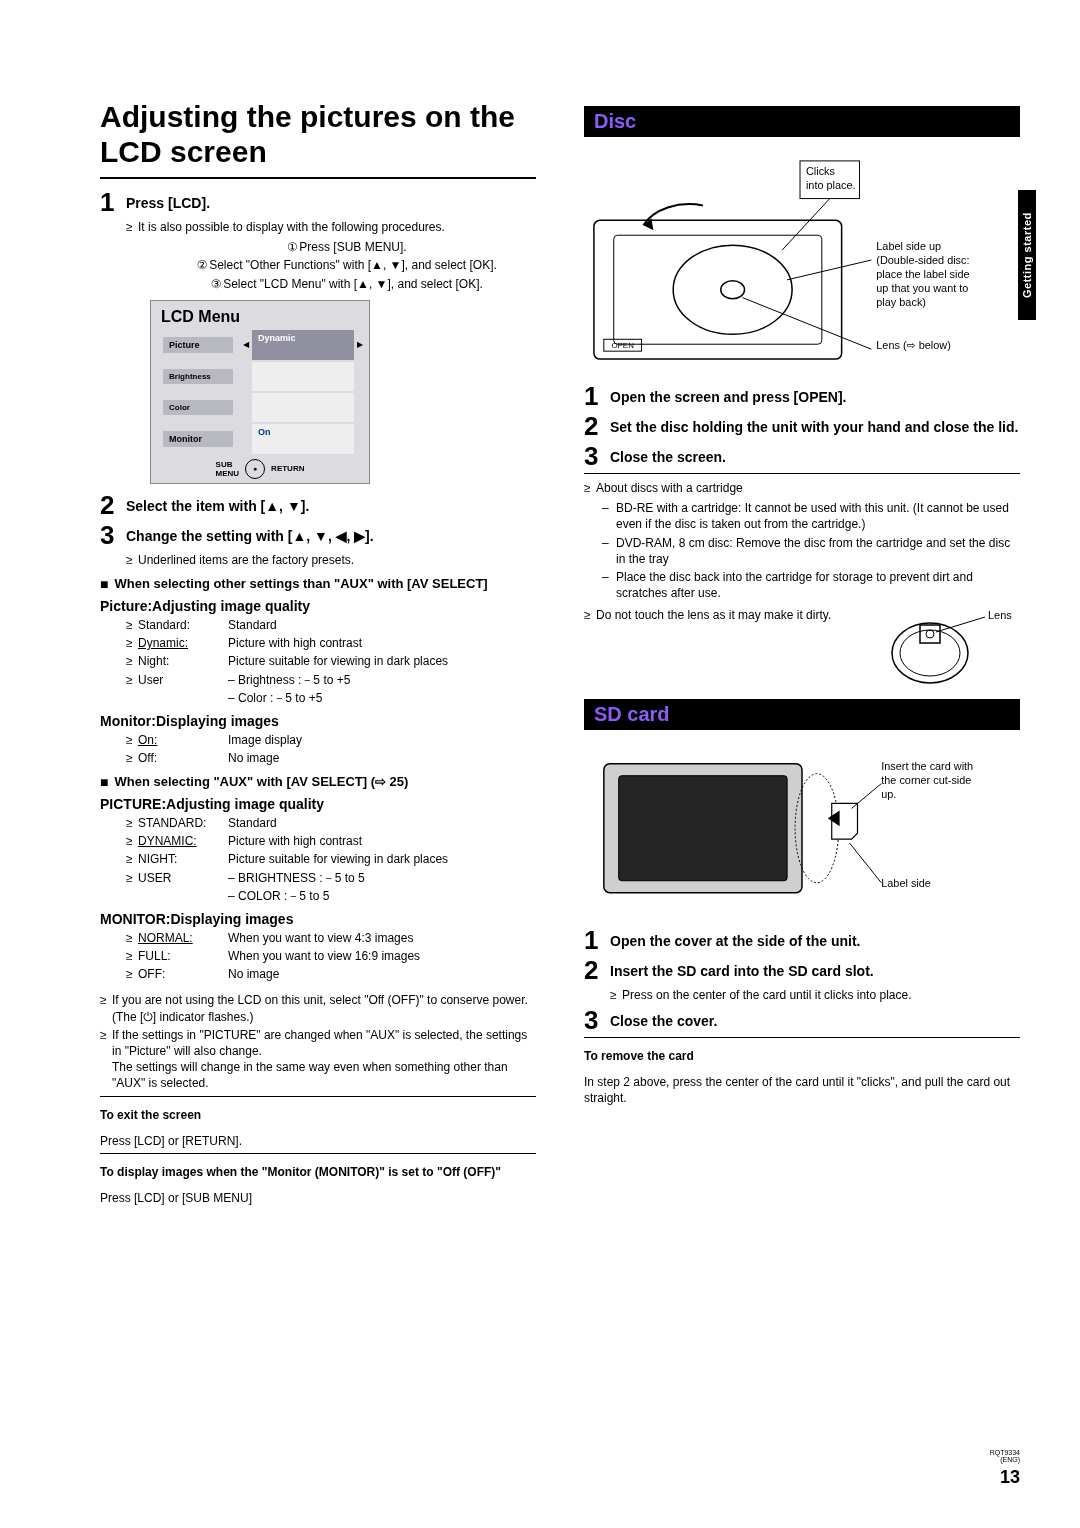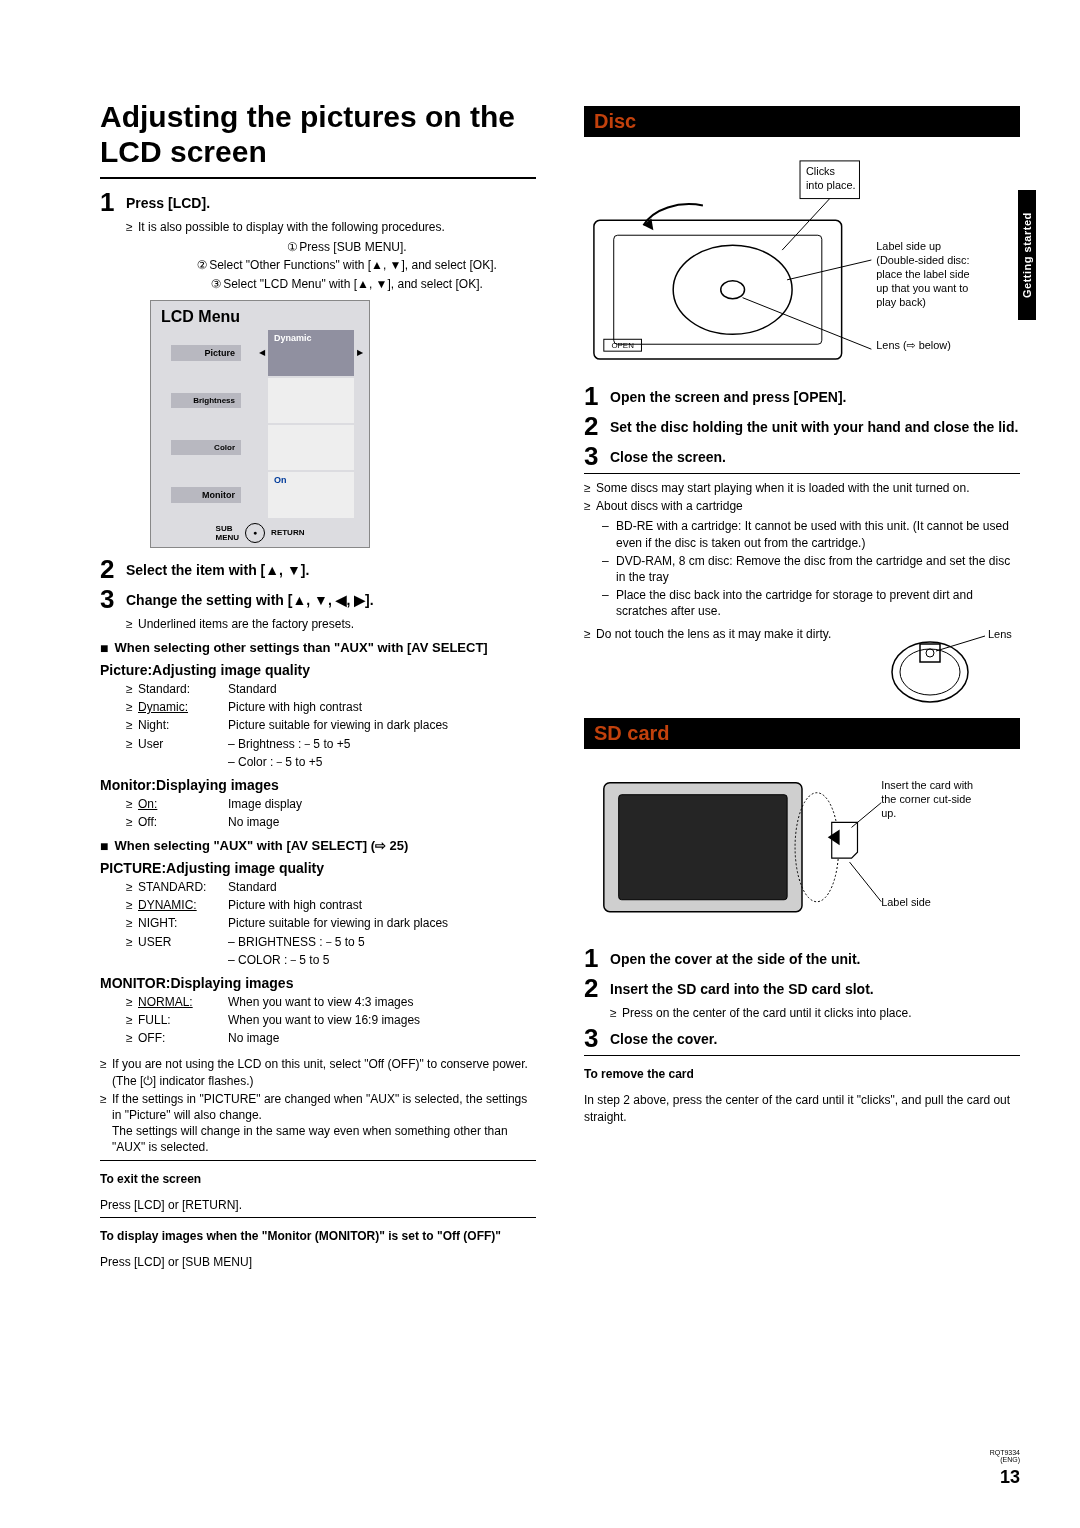--- a/index.html
+++ b/index.html
@@ -89,22 +89,22 @@
     margin: 8px 0 8px 50px;
     width: 210px;
     background: #dcdce0;
     border: 1px solid #888;
     padding: 4px;
     font-size: 9px;
   }
   .lcd-title { font-weight: bold; padding: 3px 6px; font-size: 16px; }
   .lcd-row { display: flex; }
   .lcd-cell-l {
-    background: #b8b8c0; padding: 3px 6px; flex: 0 0 58px; margin: 16px;
-    text-align: right; font-weight: bold; font-size: 9px;
+    background: #b8b8c0; padding: 3px 6px; flex: 0 0 58px; margin: 8px;
+    text-align: left; font-weight: bold; font-size: 9px;
   }
   .lcd-cell-l.indent { font-size: 8px; }
   .lcd-cell-r {
     background: #eee; padding: 3px 6px; flex: 1; margin: 1px;
     font-weight: bold; font-size: 9px; color: #003b9b;
   }
   .lcd-cell-r.dark { background: #9090a0; color: #fff; }
   .lcd-arrow { width: 10px; text-align: center; font-size: 8px; align-self: center; }
   .lcd-footer {
     display: flex; justify-content: center; align-items: center;
@@ -135,21 +135,21 @@
   .def-key { width: 90px; flex-shrink: 0; position: relative; padding-left: 12px; }
   .def-key::before { content: "≥"; position: absolute; left: 0; }
   .def-val { flex: 1; }
   .def-val-cont { margin-left: 102px; }
   .under { text-decoration: underline; }
   .note-plain { font-size: 12px; margin: 10px 0 2px 0; line-height: 1.35; }
   .note-plain.bold { font-weight: bold; }
   .hr-thin { border-top: 1px solid #000; margin: 4px 0 6px 0; width: 100%; }
   .section-bar {
     background: #000;
-    color: #c2410c;
+    color: #8b5cf6;
     font-size: 20px;
     font-weight: bold;
     padding: 4px 10px;
     margin: 6px 0 8px 0;
   }
   .diagram {
     width: 100%;
     margin: 6px 0 10px 0;
   }
   .side-tab {
@@ -399,21 +399,20 @@
         <div class="step-num">2</div>
         <div class="step-text">Set the disc holding the unit with your hand and close the lid.</div>
       </div>
       <div class="step-row">
         <div class="step-num">3</div>
         <div class="step-text">Close the screen.</div>
       </div>
       <div class="hr-thin"></div>
 
       <ul class="bullet-list" style="margin-left:0;">
-        <li>Some discs may start playing when it is loaded with the unit turned on.</li>
         <li>About discs with a cartridge</li>
       </ul>
       <ul class="dash-list">
         <li>BD-RE with a cartridge: It cannot be used with this unit. (It cannot be used even if the disc is taken out from the cartridge.)</li>
         <li>DVD-RAM, 8 cm disc: Remove the disc from the cartridge and set the disc in the tray</li>
         <li>Place the disc back into the cartridge for storage to prevent dirt and scratches after use.</li>
       </ul>
 
       <div class="lens-wrap">
         <ul class="bullet-list text" style="margin-left:0;">

